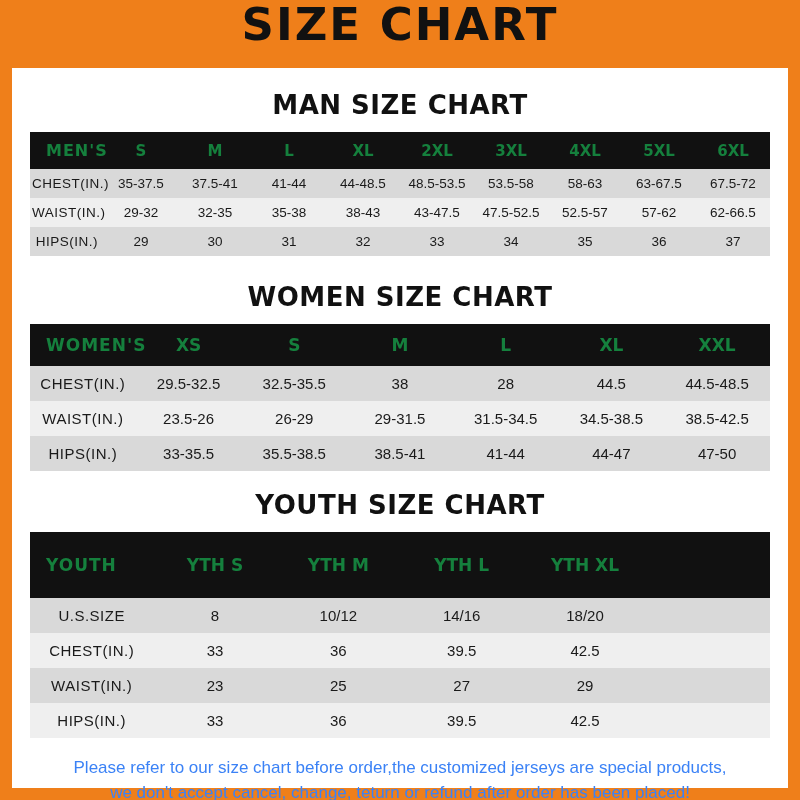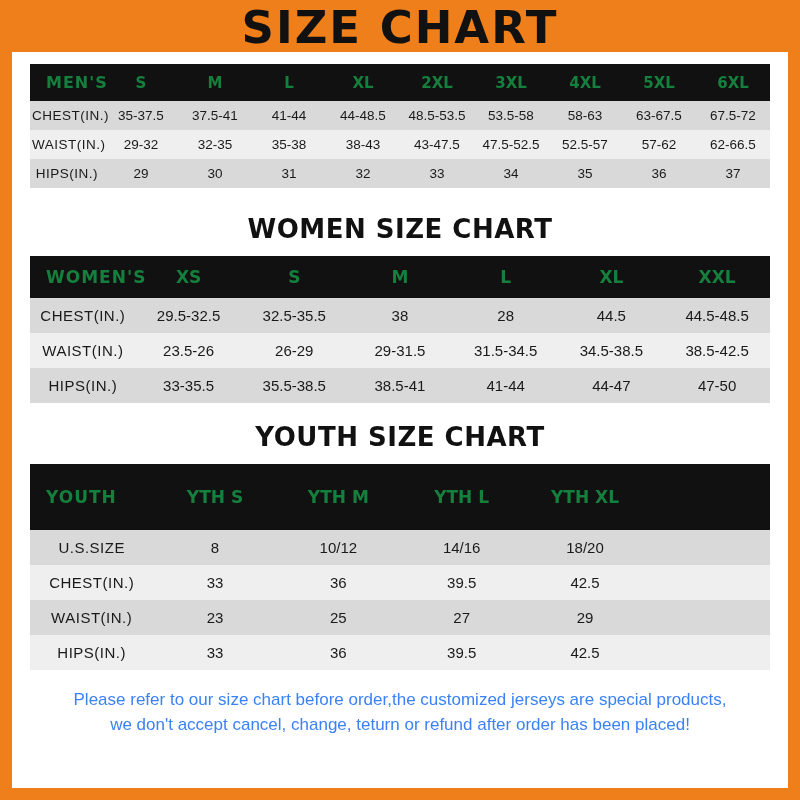--- a/index.html
+++ b/index.html
@@ -18,26 +18,25 @@
     width: 800px;
     height: 800px;
     background: #ffffff;
     box-sizing: border-box;
     border-left: 12px solid #ef7f1a;
     border-right: 12px solid #ef7f1a;
     border-bottom: 12px solid #ef7f1a;
   }
   .header-band {
     background: #ef7f1a;
-    height: 52px;
+    height: 68px;
     margin: -0px -12px 0 -12px;
     width: 800px;
     position: relative;
     display: flex;
-    align-items: center;
     justify-content: center;
   }
   .header-title {
     font-family: "DejaVu Sans", sans-serif;
     font-weight: bold;
     font-size: 45px;
     letter-spacing: 2px;
     color: #111111;
     line-height: 1;
     margin-top: 2px;
@@ -119,20 +118,21 @@
 <body>
 
 <div class="page">
 
   <div class="header-band">
     <div class="header-title">SIZE CHART</div>
   </div>
 
   <div class="content">
 
+    <div class="section-title t-man">MAN SIZE CHART</div>
     <table class="sizechart man">
       <thead>
         <tr>
           <th class="rowhead">MEN'S</th>
           <th>S</th>
           <th>M</th>
           <th>L</th>
           <th>XL</th>
           <th>2XL</th>
           <th>3XL</th>

